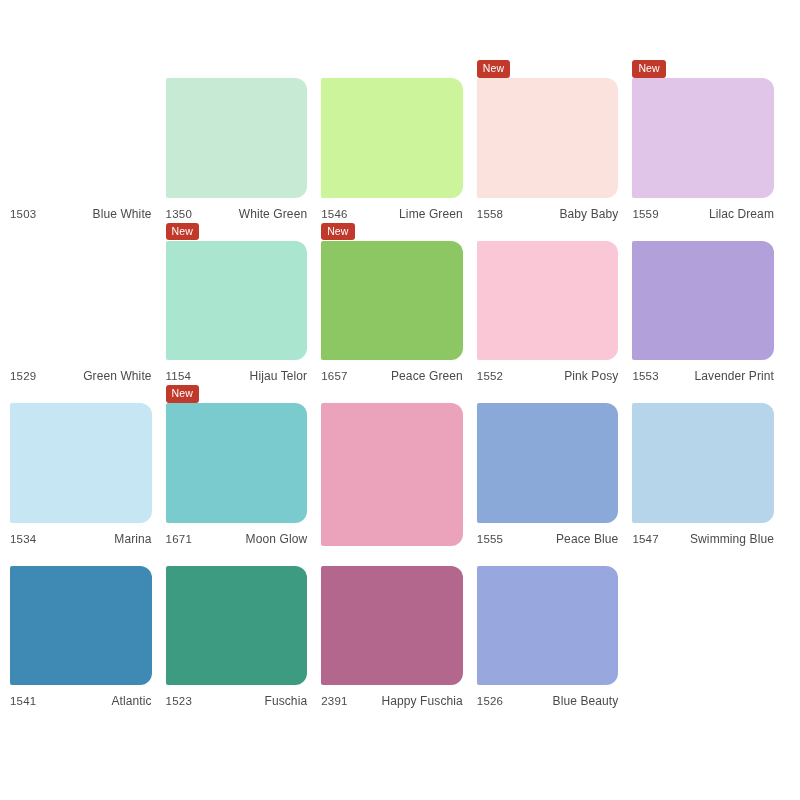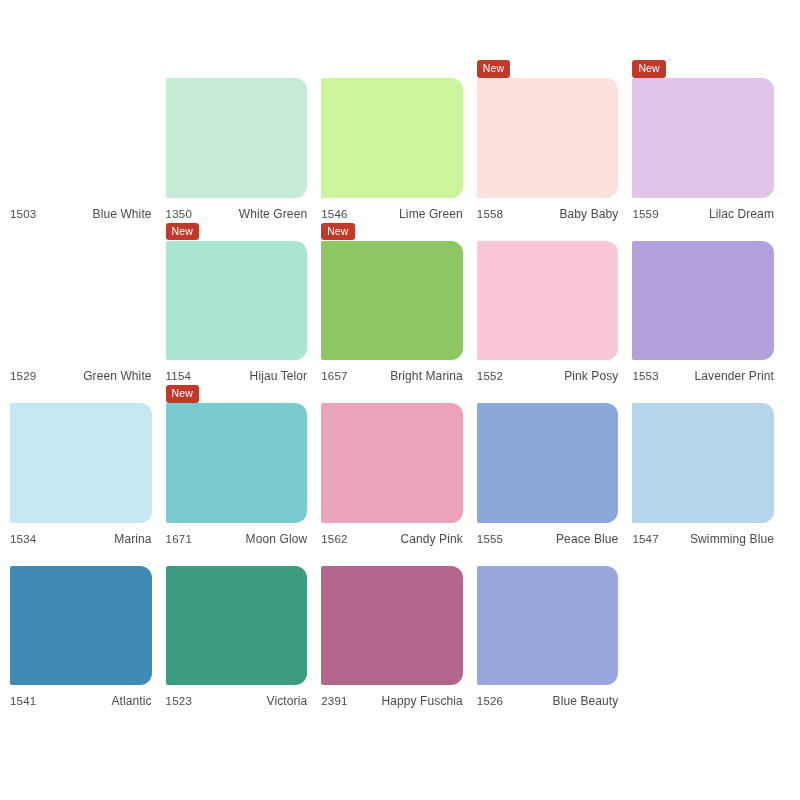--- a/index.html
+++ b/index.html
@@ -173,21 +173,21 @@
           <span class="name">Hijau Telor</span>
         </div>
       </div>
       <div class="cell">
         <div class="swatch-wrap">
           <span class="badge">New</span>
           <div class="swatch" style="background: rgb(141, 199, 99);"></div>
         </div>
         <div class="labels">
           <span class="code">1657</span>
-          <span class="name">Bright Marina</span>
+          <span class="name">Peace Green</span>
         </div>
       </div>
       <div class="cell">
         <div class="swatch-wrap">
           <div class="swatch" style="background: rgb(249, 199, 214);"></div>
         </div>
         <div class="labels">
           <span class="code">1552</span>
           <span class="name">Pink Posy</span>
         </div>
@@ -217,24 +217,20 @@
         </div>
         <div class="labels">
           <span class="code">1671</span>
           <span class="name">Moon Glow</span>
         </div>
       </div>
       <div class="cell">
         <div class="swatch-wrap">
           <div class="swatch" style="background: rgb(235, 163, 187);"></div>
         </div>
-        <div class="labels">
-          <span class="code">1562</span>
-          <span class="name">Candy Pink</span>
-        </div>
       </div>
       <div class="cell">
         <div class="swatch-wrap">
           <div class="swatch" style="background: rgb(138, 168, 216);"></div>
         </div>
         <div class="labels">
           <span class="code">1555</span>
           <span class="name">Peace Blue</span>
         </div>
       </div>
@@ -255,21 +251,21 @@
           <span class="code">1541</span>
           <span class="name">Atlantic</span>
         </div>
       </div>
       <div class="cell">
         <div class="swatch-wrap">
           <div class="swatch" style="background: rgb(61, 155, 130);"></div>
         </div>
         <div class="labels">
           <span class="code">1523</span>
-          <span class="name">Victoria</span>
+          <span class="name">Fuschia</span>
         </div>
       </div>
       <div class="cell">
         <div class="swatch-wrap">
           <div class="swatch" style="background: rgb(180, 103, 140);"></div>
         </div>
         <div class="labels">
           <span class="code">2391</span>
           <span class="name">Happy Fuschia</span>
         </div>

